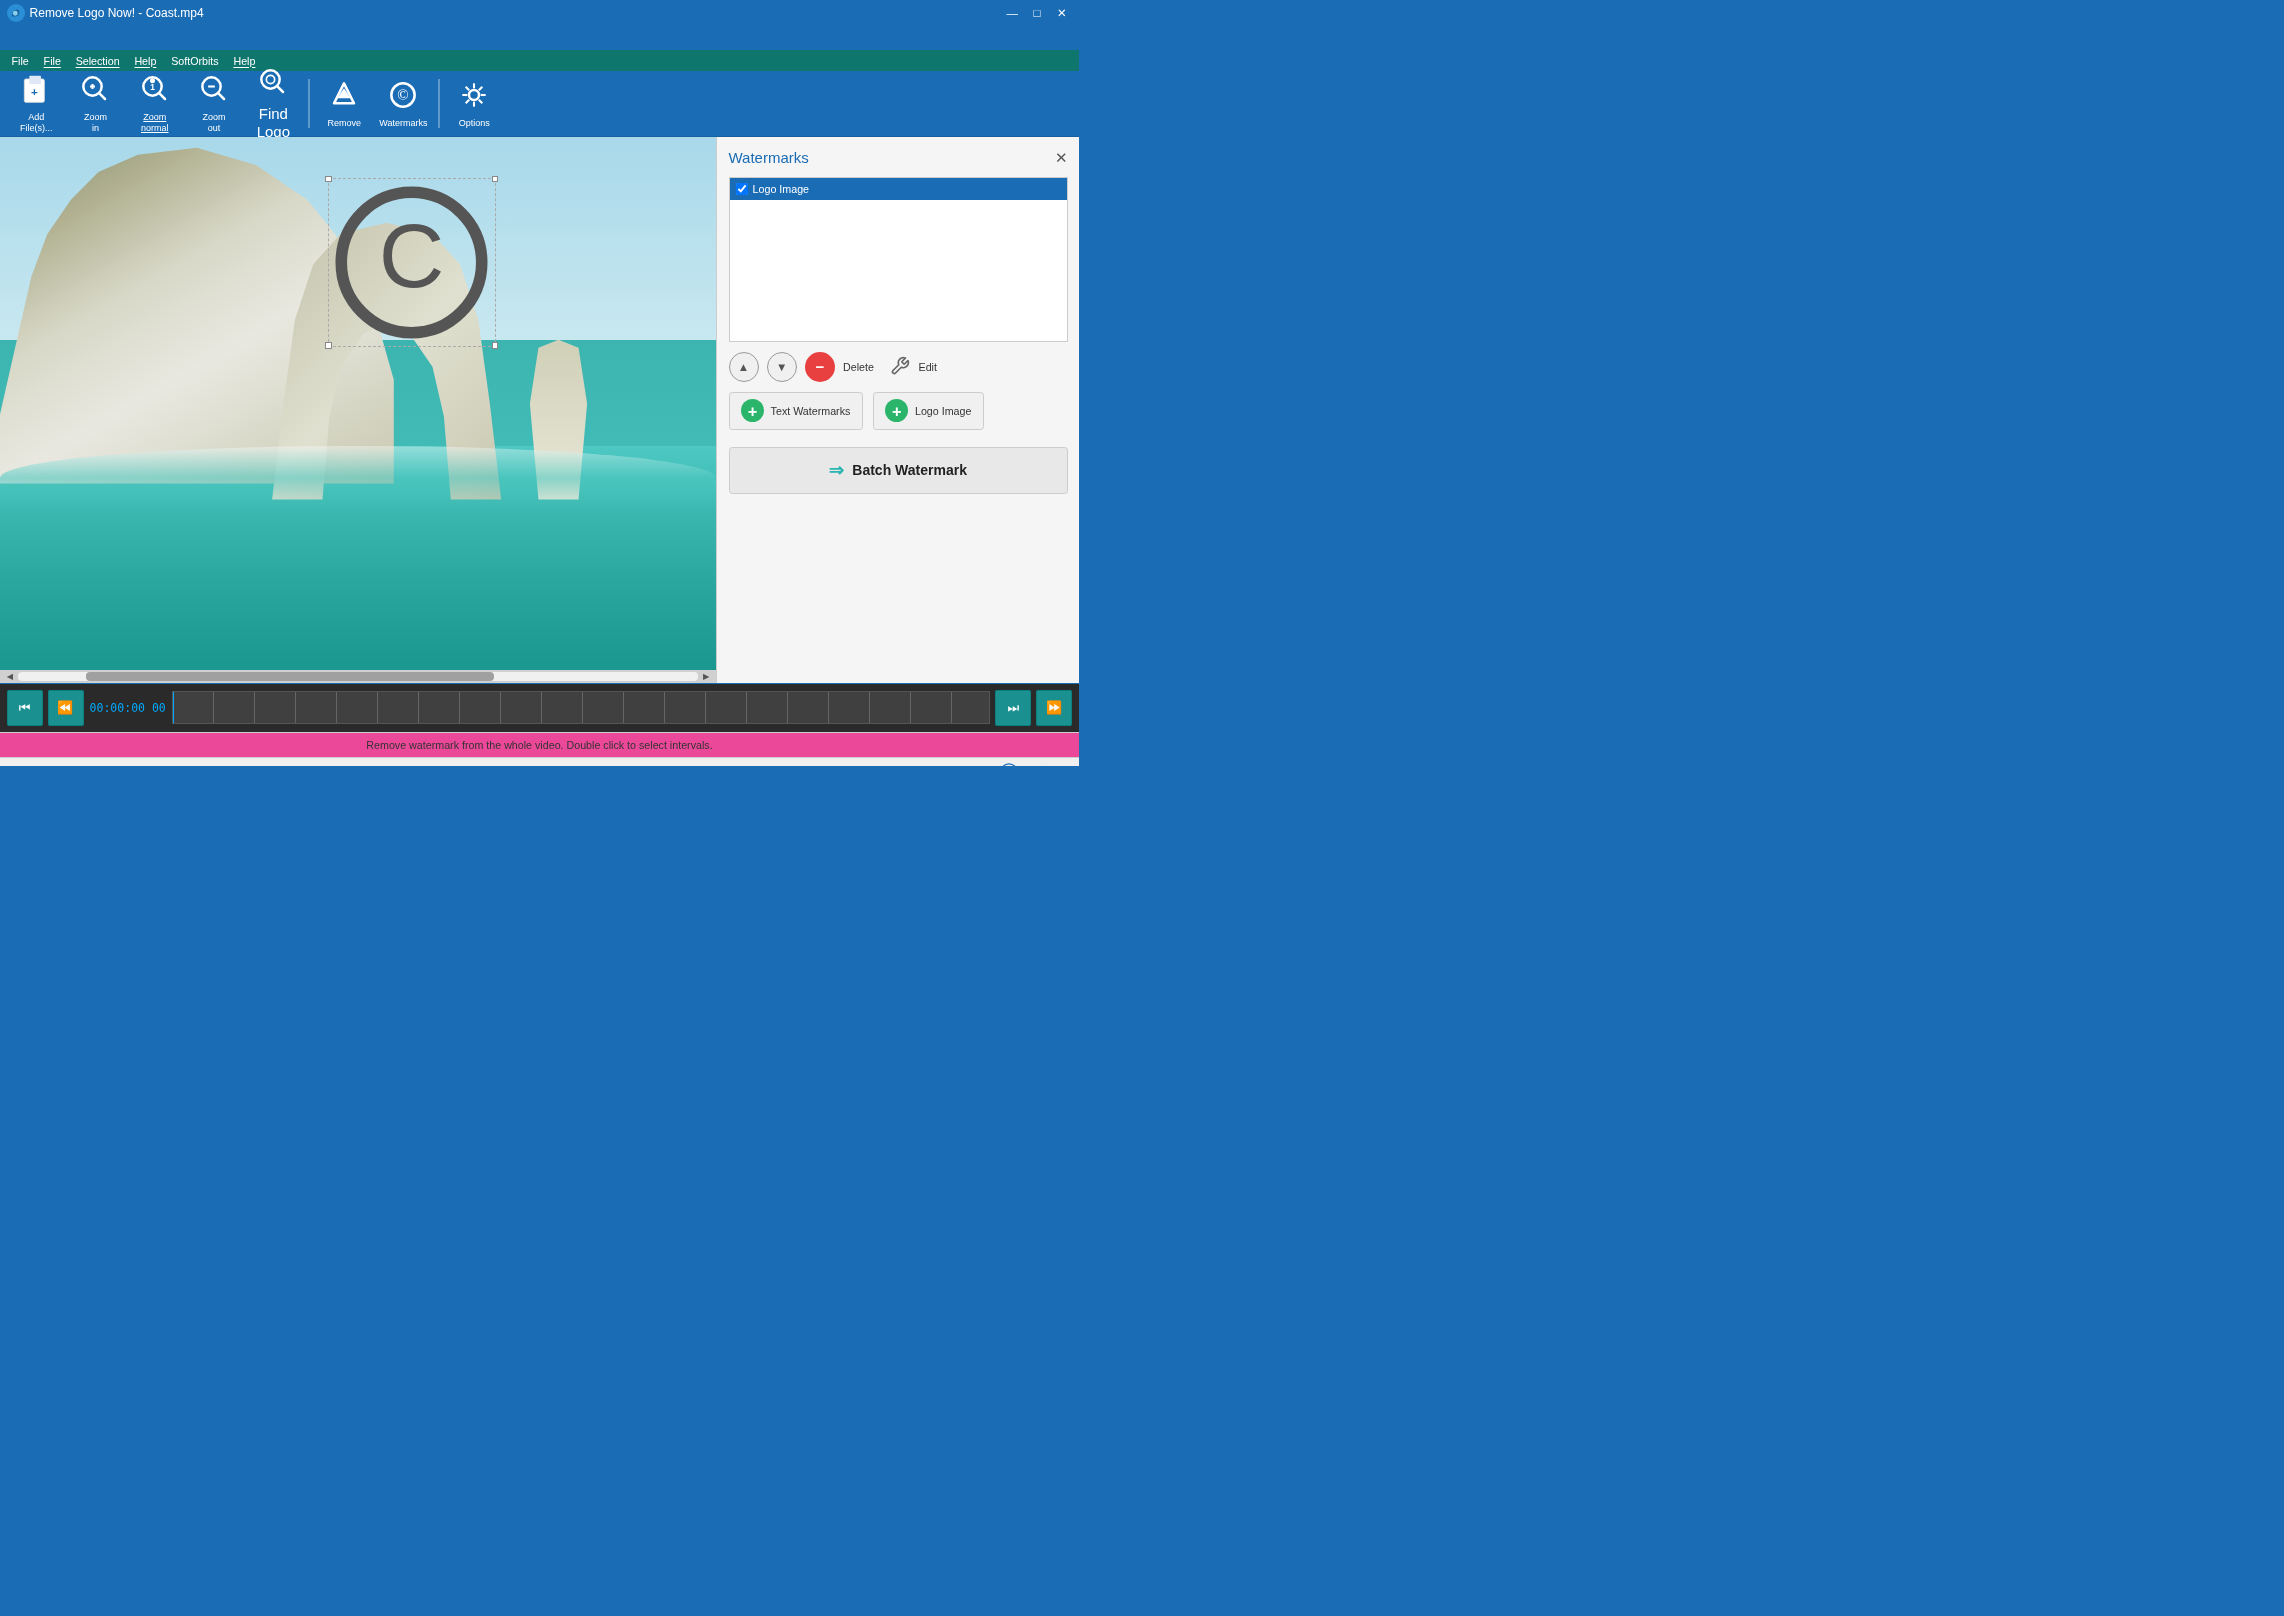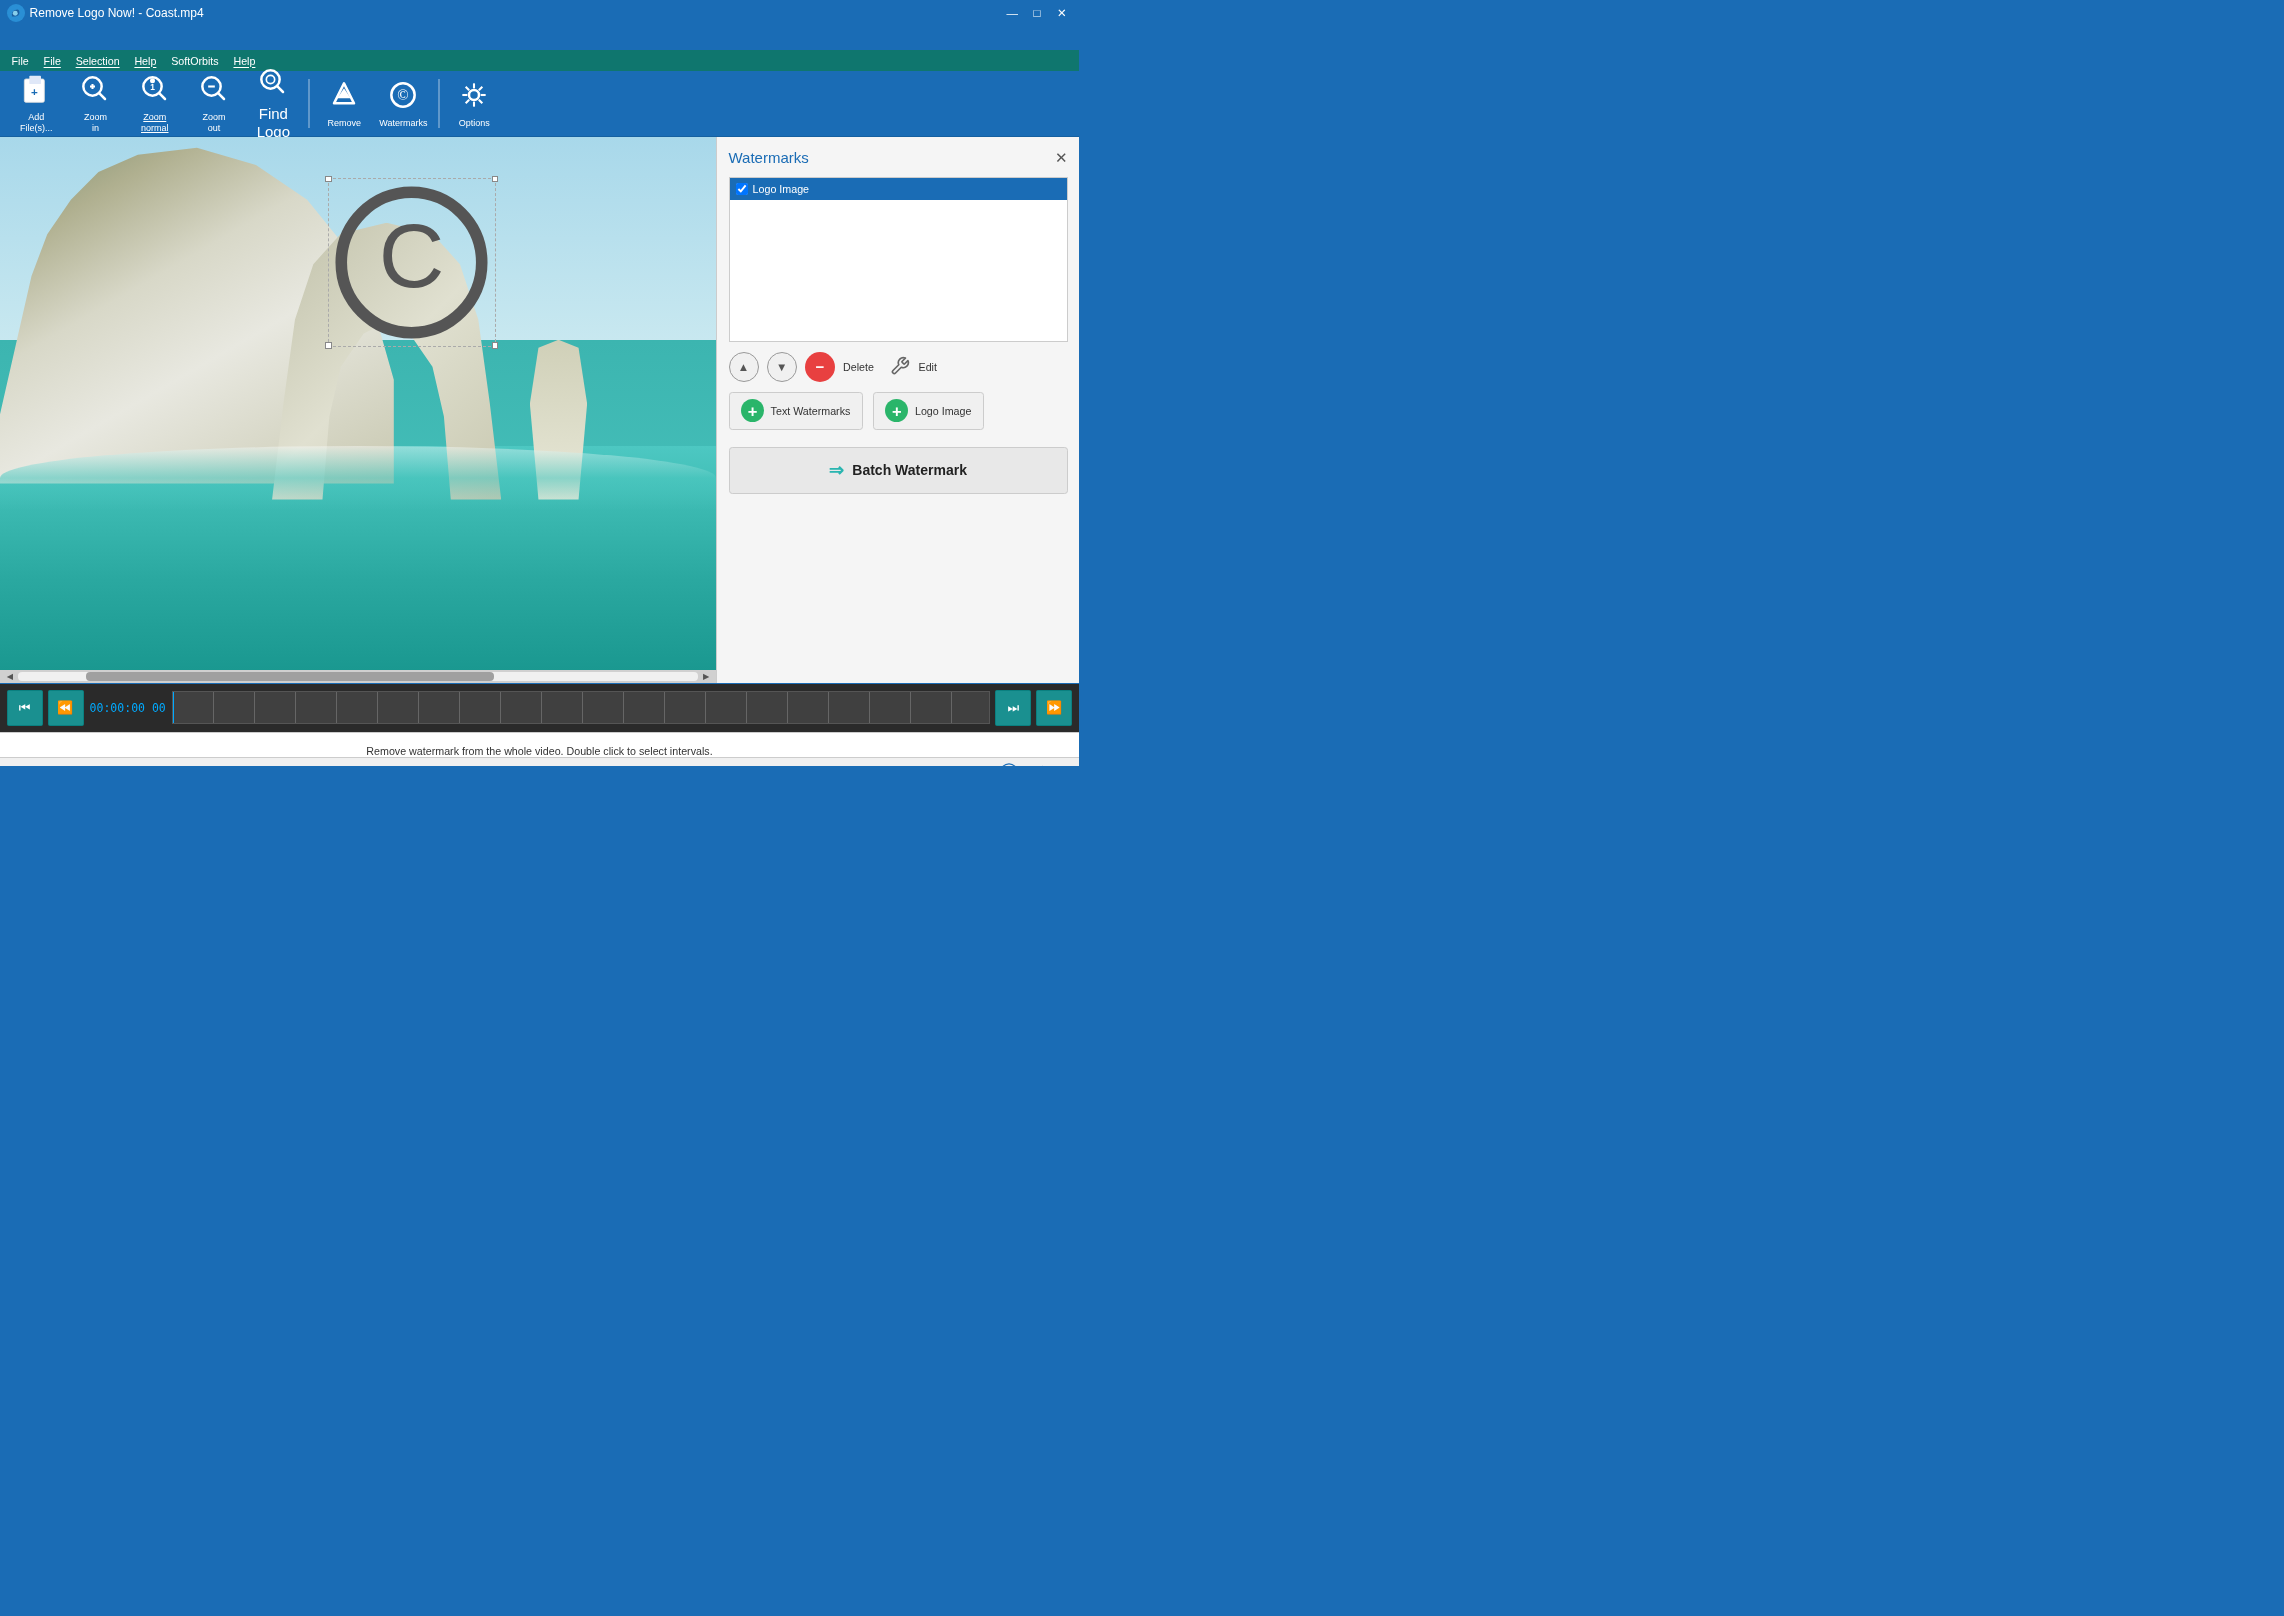--- a/index.html
+++ b/index.html
@@ -303,24 +303,24 @@
       position: absolute;
       left: 0;
       top: 0;
       width: 1.6px;
       height: 100%;
       background: #00aaff;
     }
 
     
     .status-bar {
-      background: #ffffff;
+      background: #ec4899;
       height: 25px;
       display: flex;
-      align-items: flex-end;
+      align-items: center;
       justify-content: center;
       border-top: 0.8px solid #ccc;
       font-size: 10.7px;
       color: #333;
     }
 
     
     .zoom-bar {
       background: #f0f0f0;
       height: 33px;

